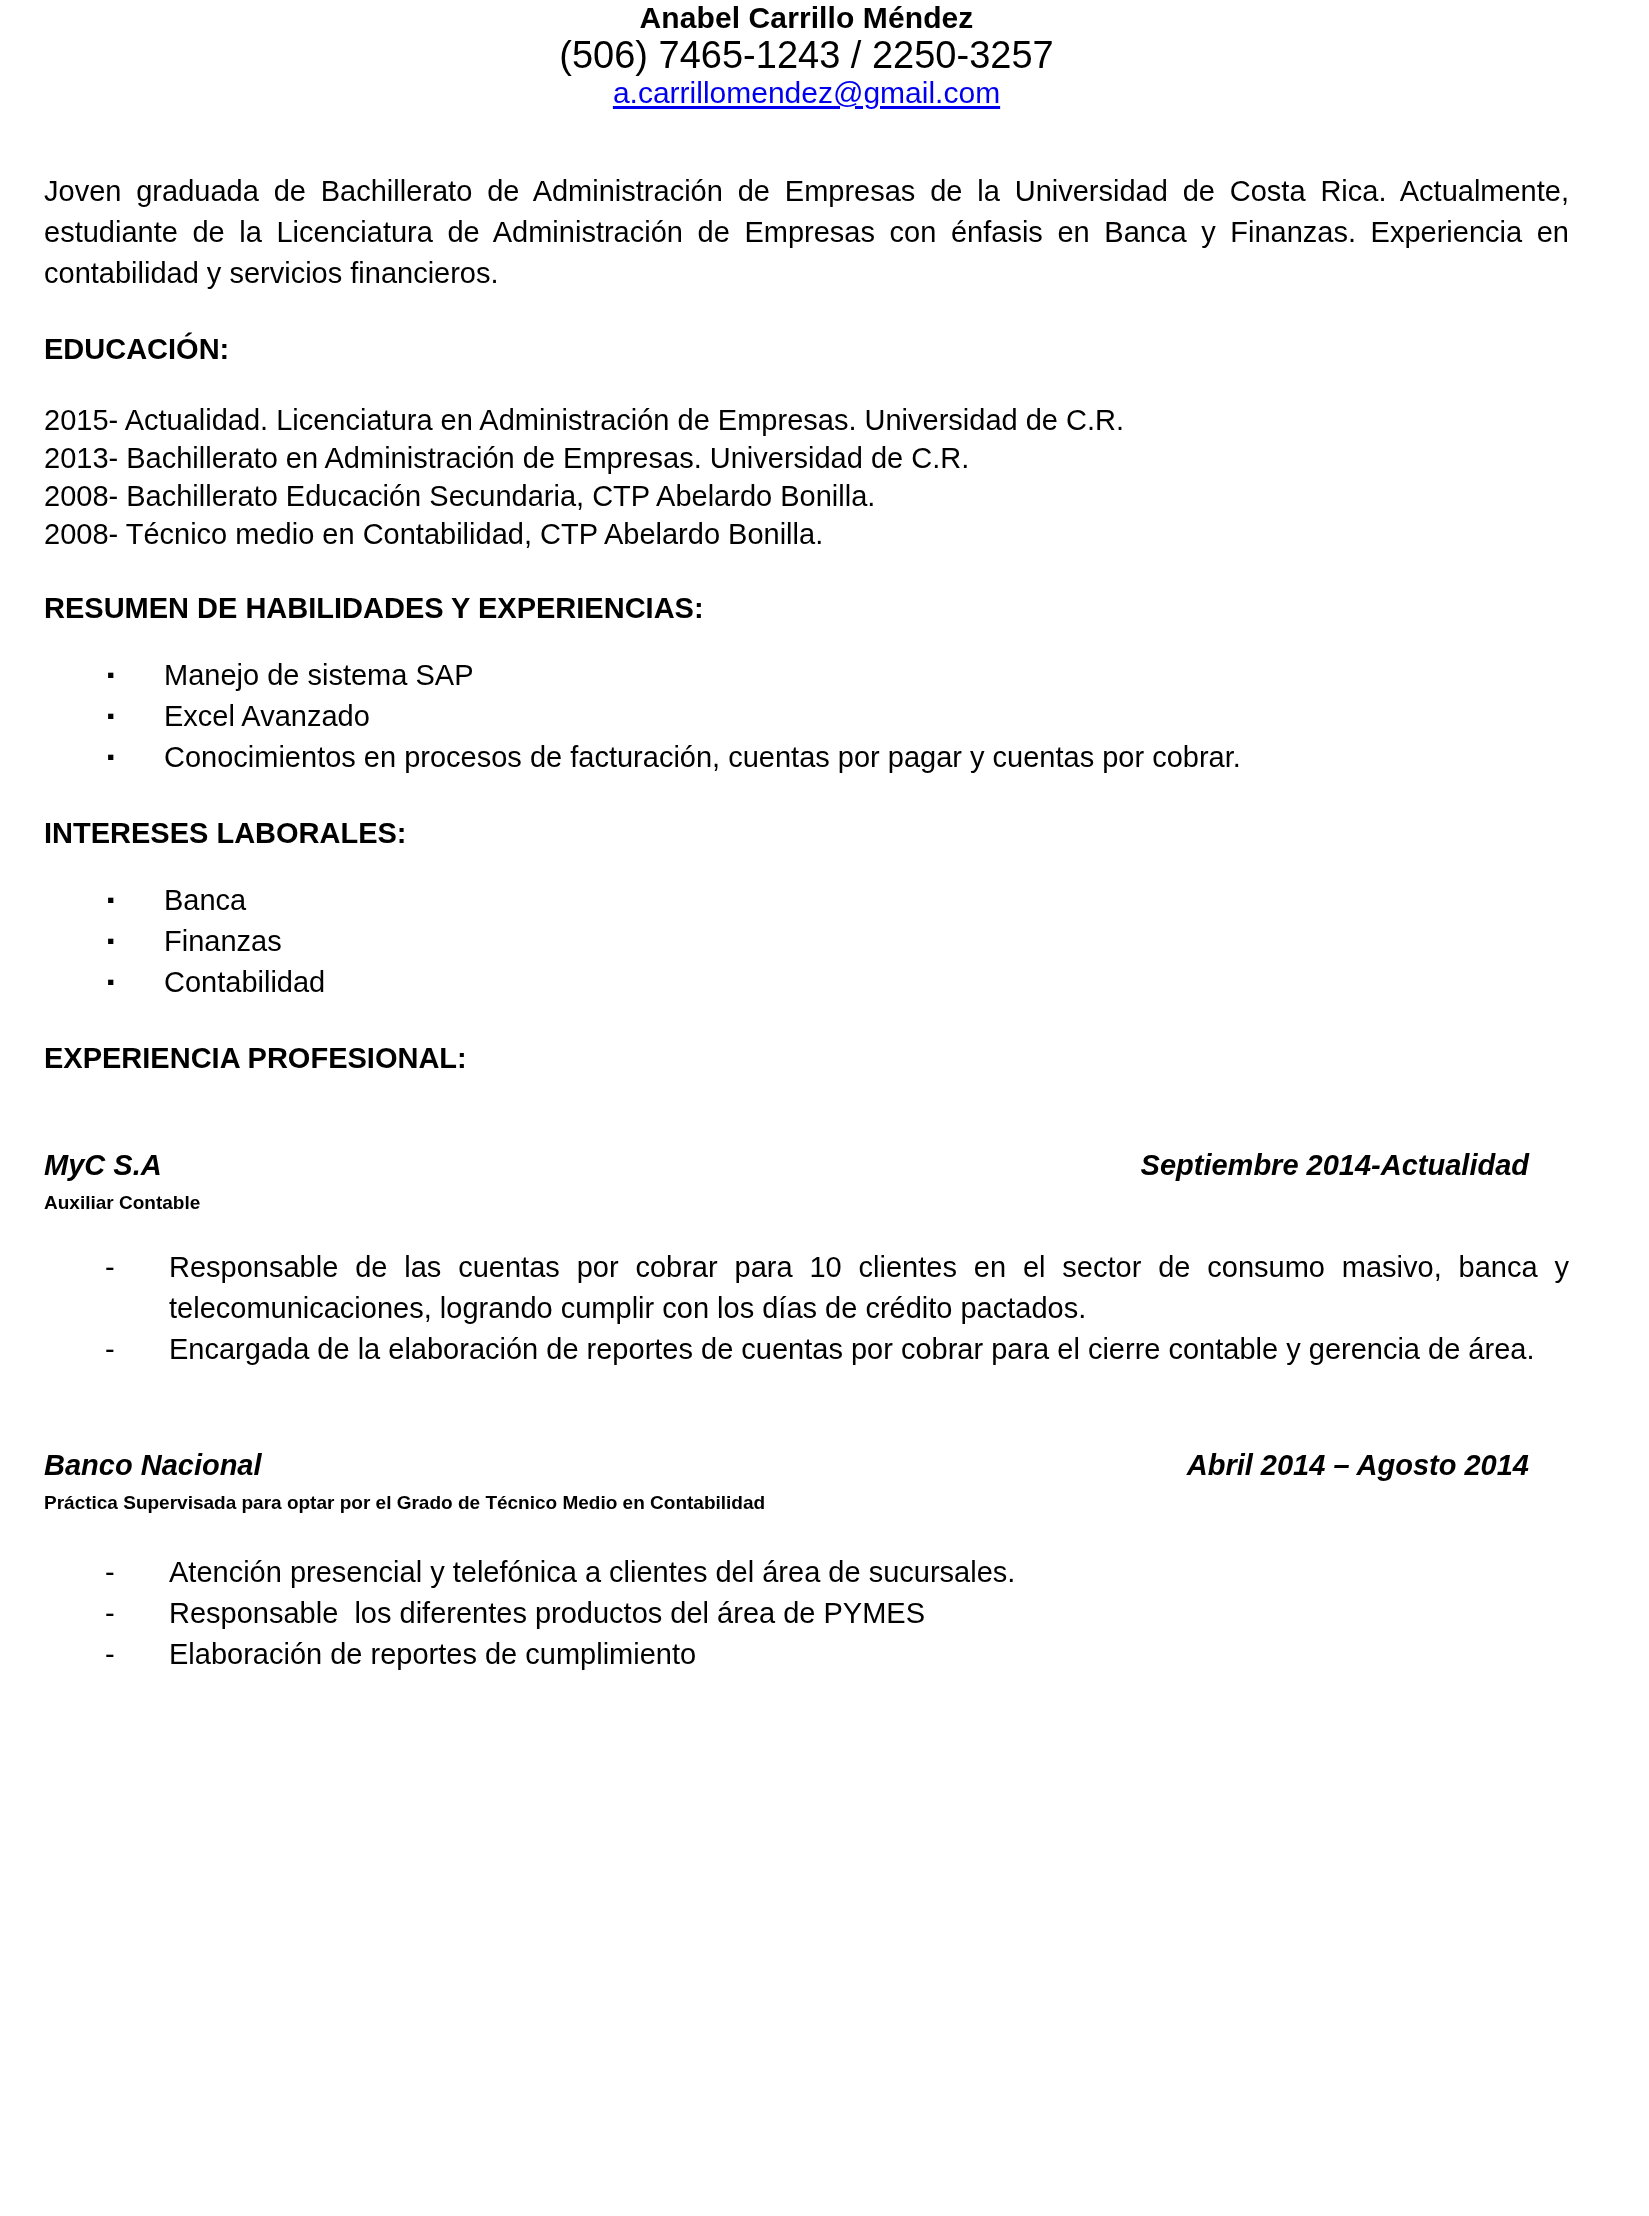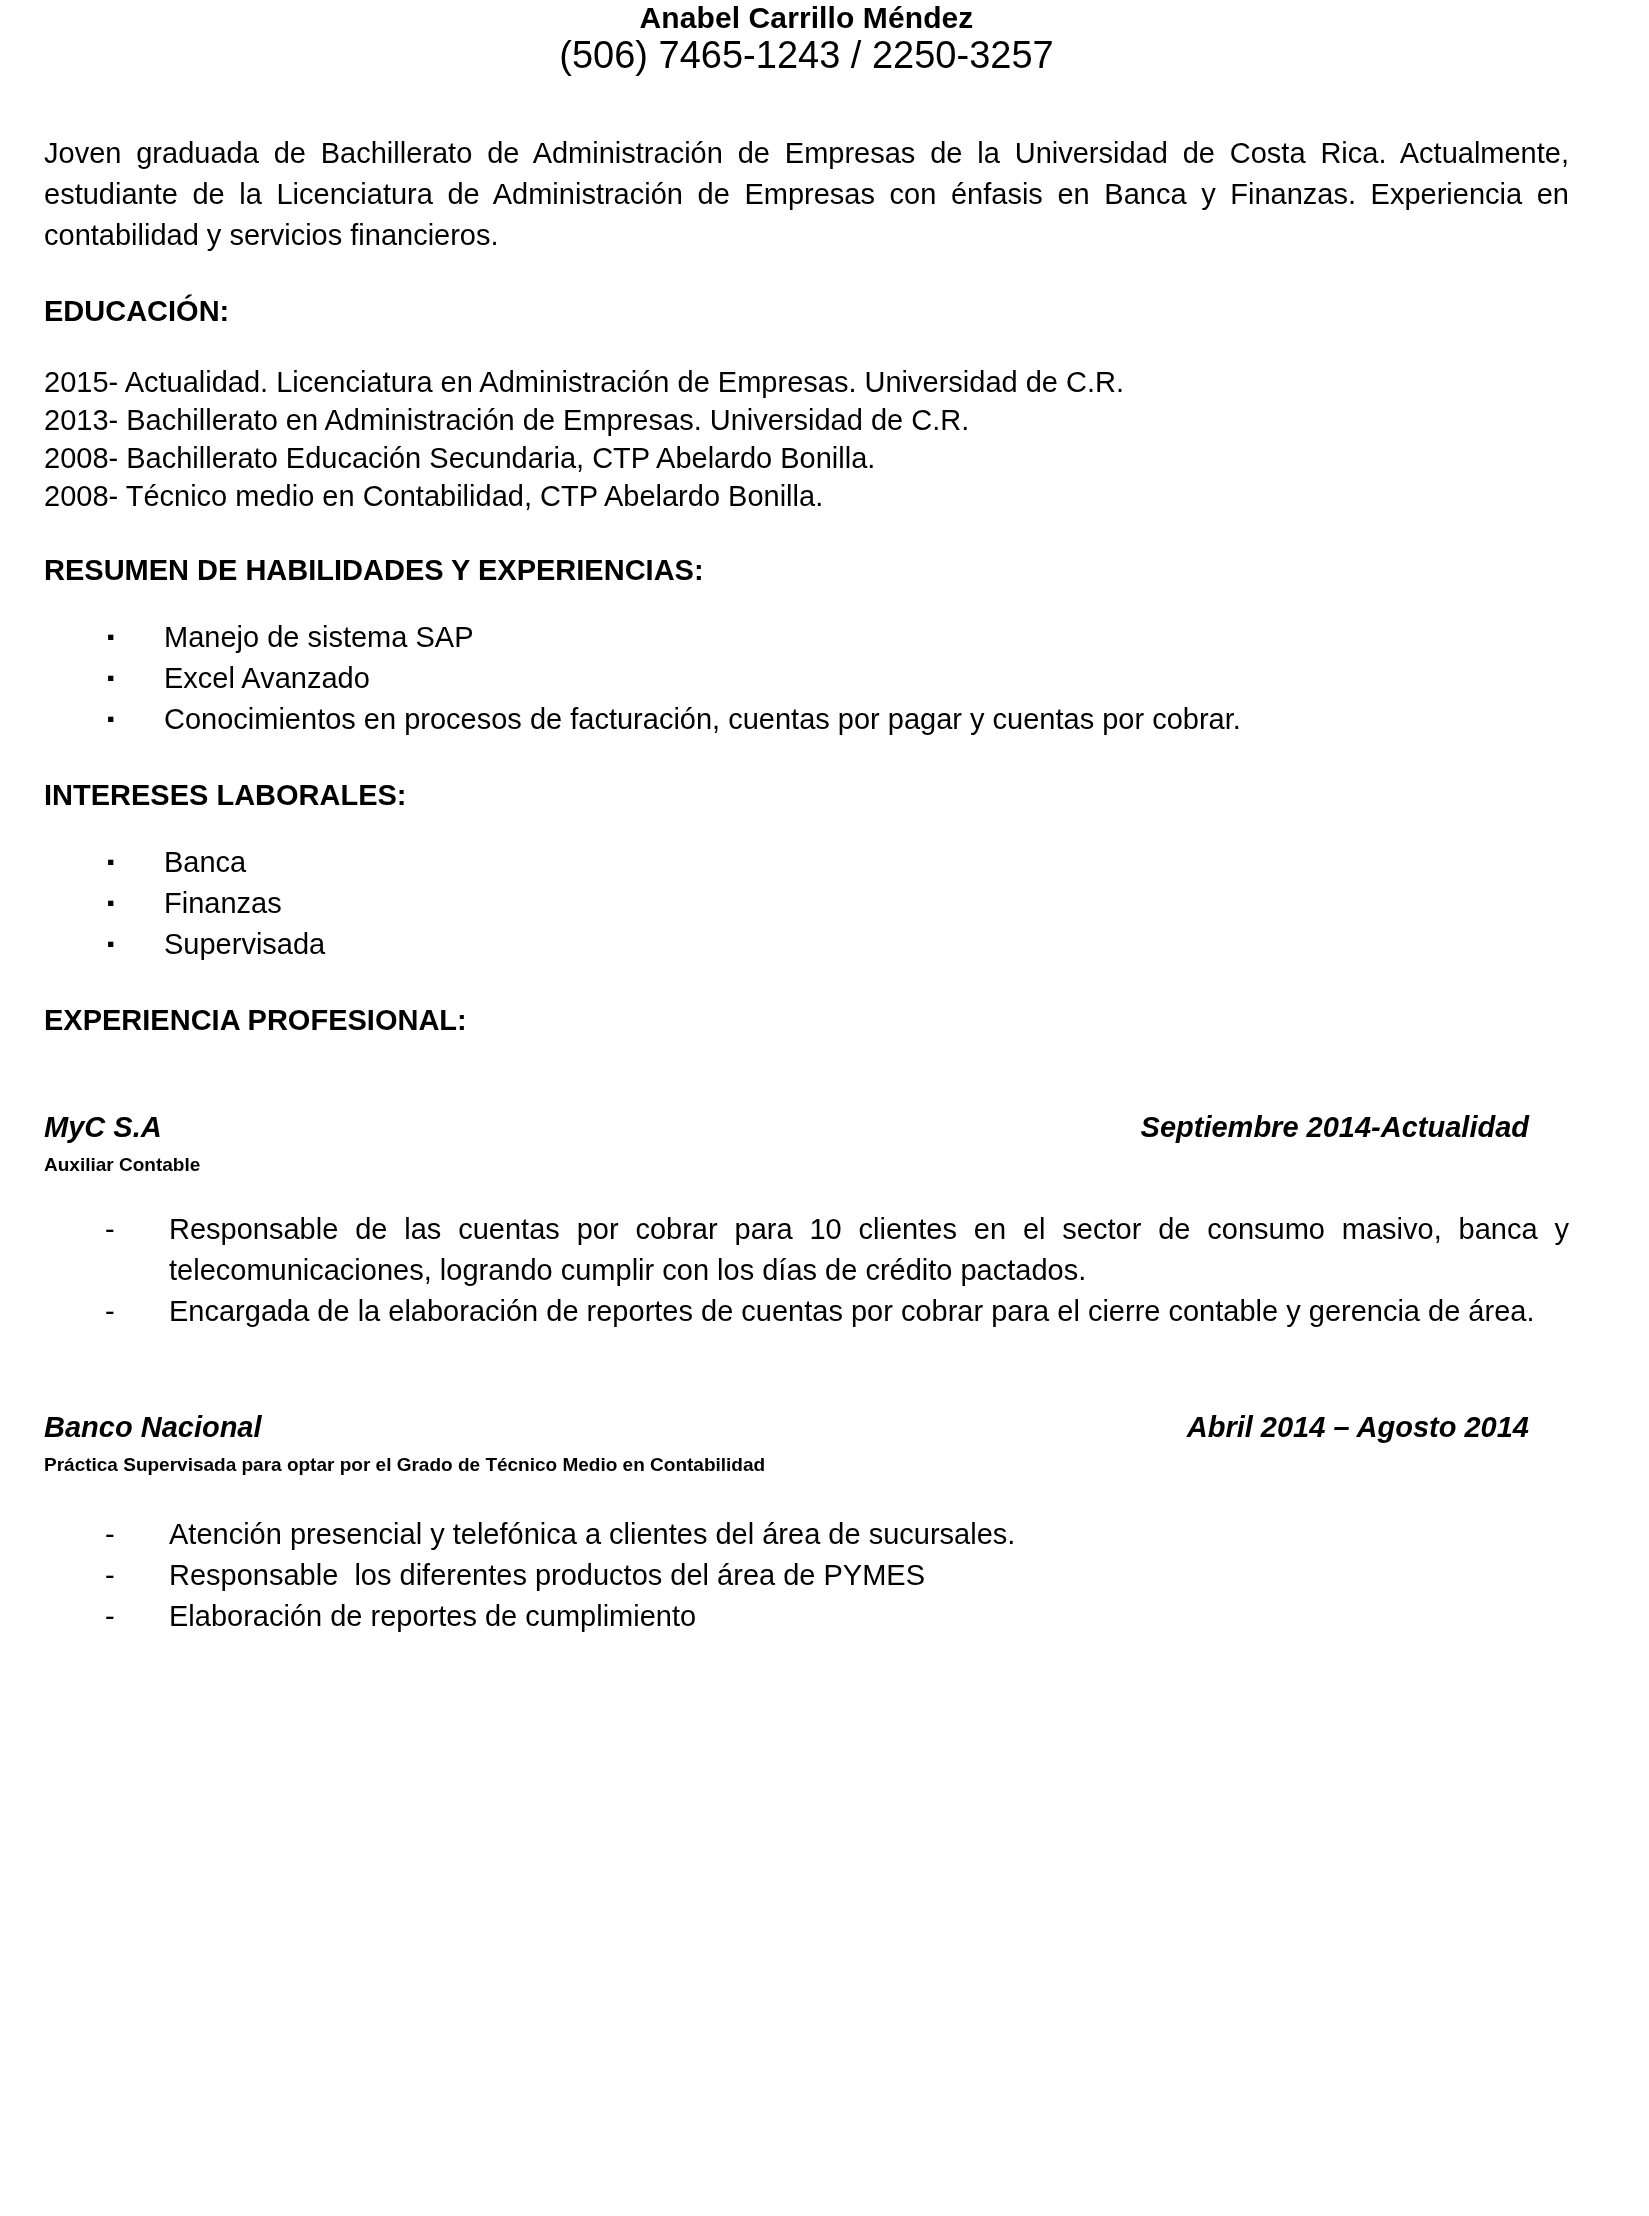--- a/index.html
+++ b/index.html
@@ -141,20 +141,23 @@
 </style>
 </head>
 <body>
 
 <div class="page">
   <div class="content">
 
     <div class="header">
       <div class="cv-name">Anabel Carrillo Méndez</div>
       <div class="cv-phone">(506) 7465-1243 / 2250-3257</div>
+      <div>
+        <span class="cv-email">a.carrillomendez@gmail.com</span>
+      </div>
     </div>
 
     <div class="intro">Joven graduada de Bachillerato de Administración de Empresas de la Universidad de Costa Rica. Actualmente, estudiante de la Licenciatura de Administración de Empresas con énfasis en Banca y Finanzas. Experiencia en contabilidad y servicios financieros.</div>
 
     <div class="section-heading">EDUCACIÓN:</div>
     <div class="edu-list">
       <div class="edu-line">2015- Actualidad. Licenciatura en Administración de Empresas. Universidad de C.R.</div>
       <div class="edu-line">2013- Bachillerato en Administración de Empresas. Universidad de C.R.</div>
       <div class="edu-line">2008- Bachillerato Educación Secundaria, CTP Abelardo Bonilla.</div>
       <div class="edu-line">2008- Técnico medio en Contabilidad, CTP Abelardo Bonilla.</div>
@@ -181,21 +184,21 @@
       <li class="sq-item no-justify">
         <span class="sq-mark">▪</span>
         <span>Banca</span>
       </li>
       <li class="sq-item no-justify">
         <span class="sq-mark">▪</span>
         <span>Finanzas</span>
       </li>
       <li class="sq-item no-justify">
         <span class="sq-mark">▪</span>
-        <span>Supervisada</span>
+        <span>Contabilidad</span>
       </li>
     </ul>
 
     <div class="section-heading">EXPERIENCIA PROFESIONAL:</div>
 
     <div class="job" style="margin-top:69px;">
       <div class="job-row">
         <span class="job-company">MyC S.A</span>
         <span class="job-dates">Septiembre 2014-Actualidad</span>
       </div>

